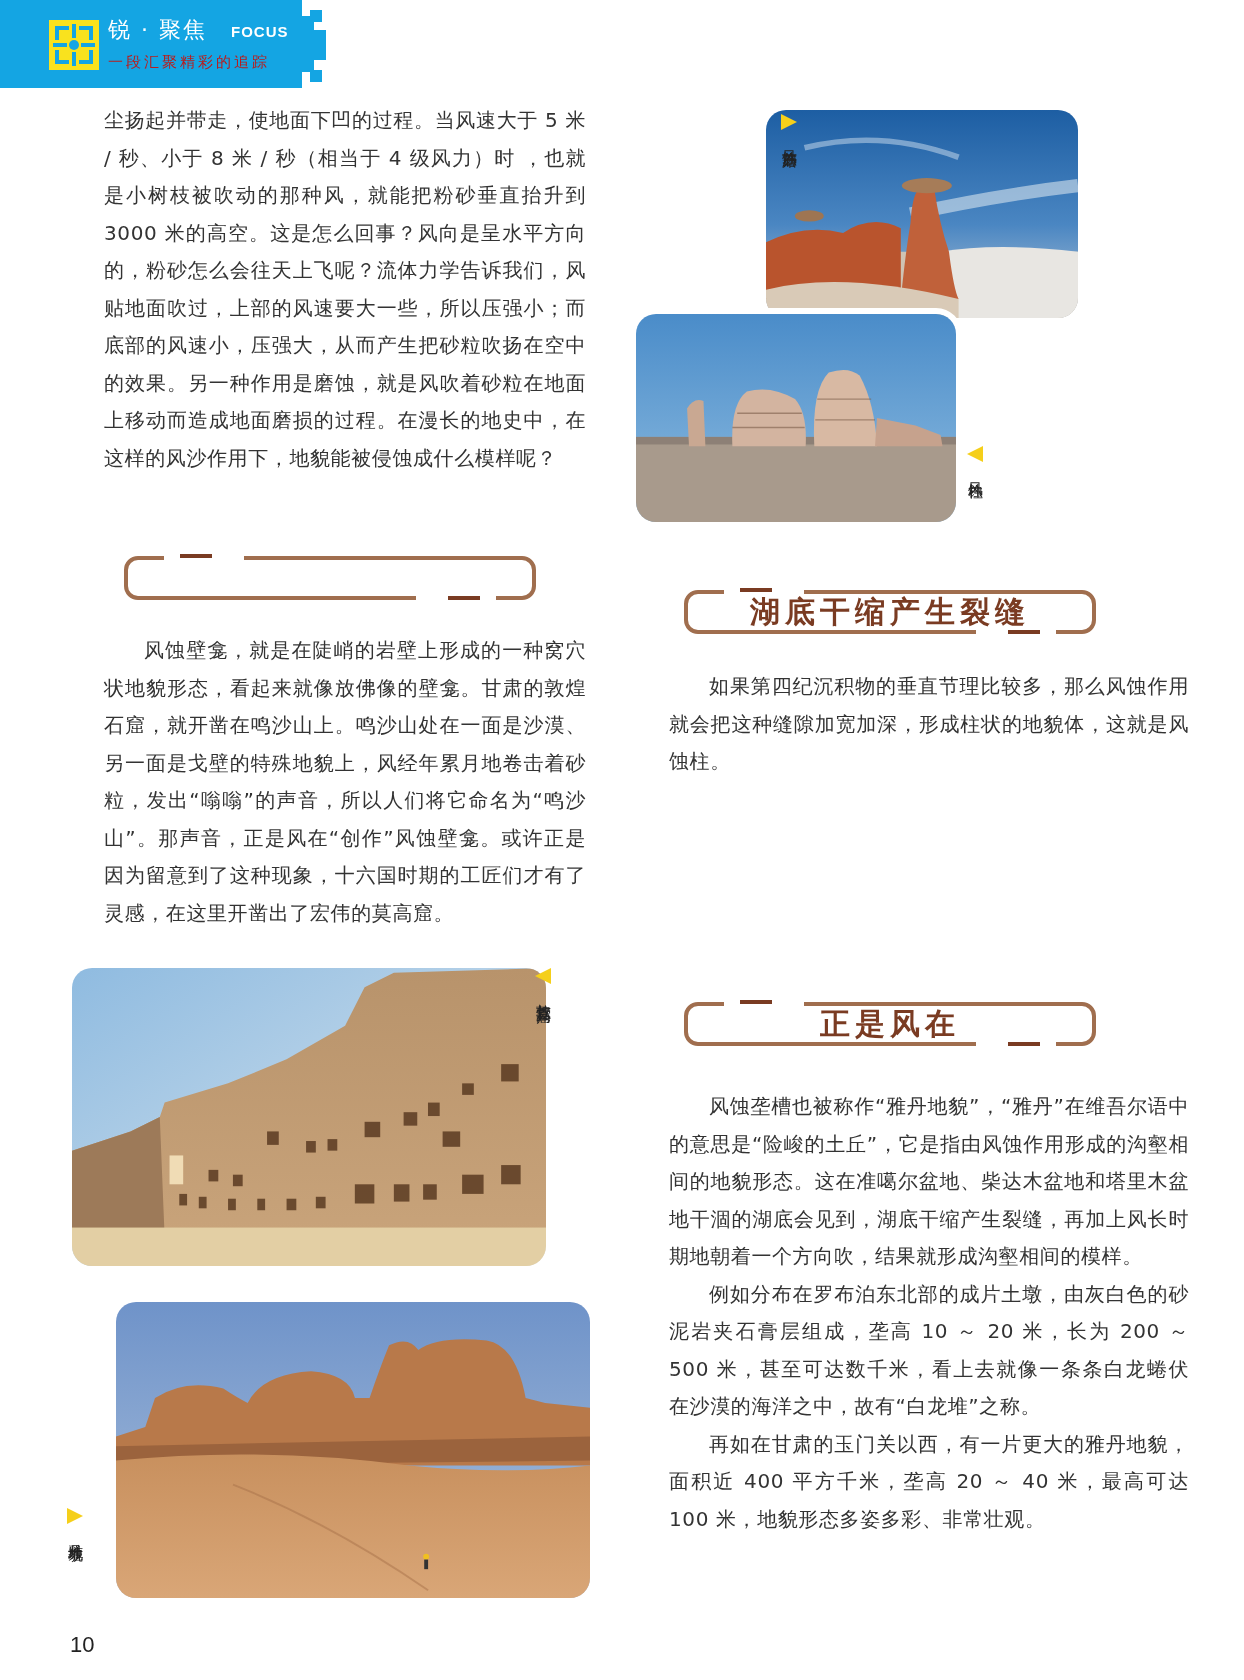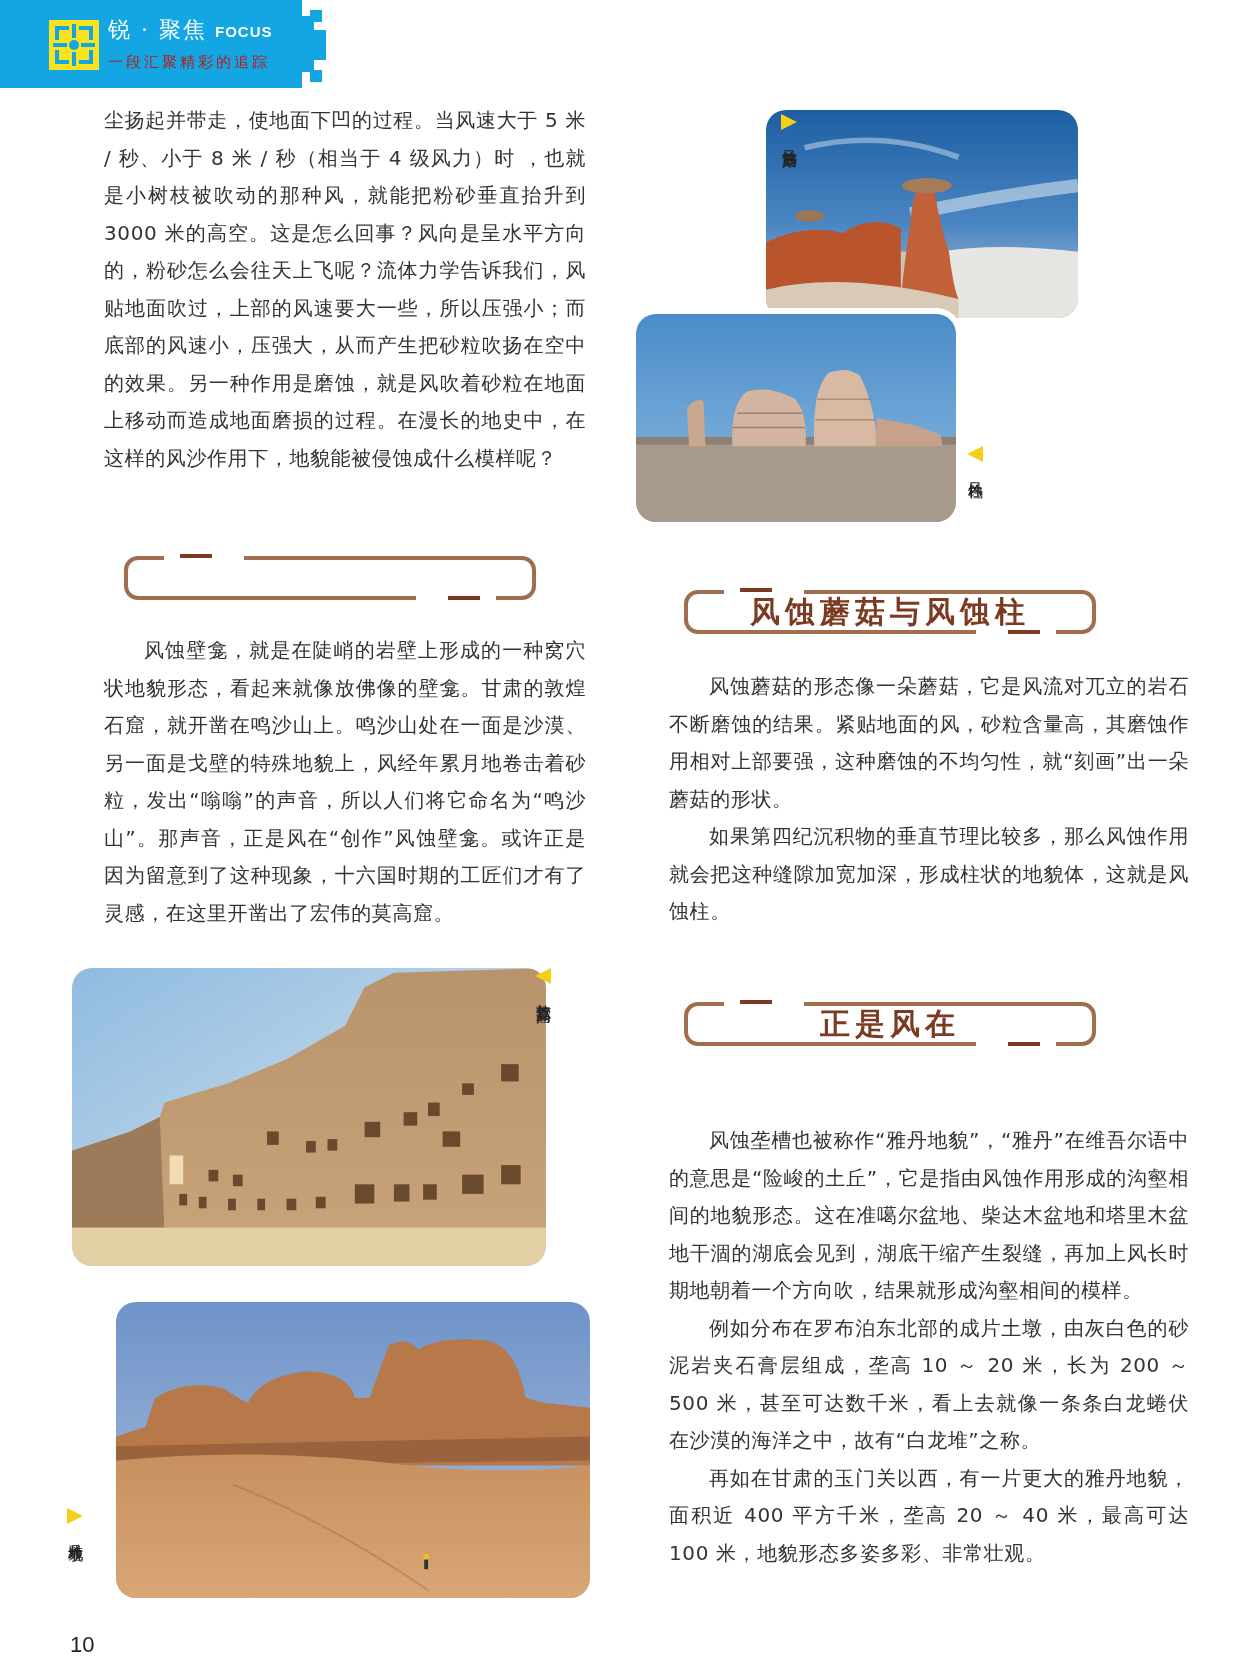--- a/index.html
+++ b/index.html
@@ -6,21 +6,21 @@
   html, body { width: 1244px; height: 1680px; background: #ffffff; overflow: hidden; }
   body { position: relative; font-family: "DejaVu Sans", "Liberation Sans", sans-serif; color: #2a2a2a; }
 
   
   .banner { position: absolute; left: 0; top: 0; width: 302px; height: 88px; background: #14a5e3; }
   .banner-ext { position: absolute; background: #14a5e3; }
   .banner-pix { position: absolute; background: #14a5e3; width: 12px; height: 12px; }
   .logo-box { position: absolute; left: 49px; top: 20px; width: 50px; height: 50px; background: #f9e21e; }
   .logo-box svg { width: 50px; height: 50px; display: block; }
   .brand-title { position: absolute; left: 108px; top: 17px; color: #fff; font-size: 22px; letter-spacing: 2px; white-space: nowrap; line-height: 26px; }
-  .brand-focus { font-size: 15px; font-weight: bold; letter-spacing: 1px; margin-left: 8px; font-family: "Liberation Sans", sans-serif; }
+  .brand-focus { font-size: 15px; font-weight: bold; letter-spacing: 1px; margin-left: 24px; font-family: "Liberation Sans", sans-serif; }
   .brand-sub { position: absolute; left: 108px; top: 52px; color: #b91c1c; font-size: 15px; letter-spacing: 3px; white-space: nowrap; line-height: 20px; }
 
   
   .para { position: absolute; font-size: 20px; line-height: 37.5px; color: #333; text-align: justify; letter-spacing: 0.6px; margin-left: 36px; }
   .para p { margin: 0; }
   .para p.indent { text-indent: 2em; }
 
   
   .sec-head { position: absolute; height: 58px; }
   .sec-frame { position: absolute; inset: 8px 0 6px 0; border: 4px solid #a06e4e; border-radius: 14px; }
@@ -141,25 +141,24 @@
 <div class="para" style="left:68px; top:632px; width:482px;">
   <p class="indent">风蚀壁龛，就是在陡峭的岩壁上形成的一种窝穴状地貌形态，看起来就像放佛像的壁龛。甘肃的敦煌石窟，就开凿在鸣沙山上。鸣沙山处在一面是沙漠、另一面是戈壁的特殊地貌上，风经年累月地卷击着砂粒，发出“嗡嗡”的声音，所以人们将它命名为“鸣沙山”。那声音，正是风在“创作”风蚀壁龛。或许正是因为留意到了这种现象，十六国时期的工匠们才有了灵感，在这里开凿出了宏伟的莫高窟。</p>
 </div>
 
 <div class="sec-head" style="left:684px; top:582px; width:412px;">
   <div class="sec-frame"></div>
   <div class="gap-top" style="left:40px; width:80px;"></div>
   <div class="dash-top" style="left:56px; width:32px; top:6px;"></div>
   <div class="gap-bot" style="right:40px; width:80px;"></div>
   <div class="dash-bot" style="right:56px; width:32px; bottom:6px;"></div>
-  <div class="sec-title">风蚀蘑菇与风蚀柱</div>
+  <div class="sec-title">湖底干缩产生裂缝</div>
 </div>
 
 <div class="para" style="left:633px; top:668px; width:520px;">
-  <p class="indent">风蚀蘑菇的形态像一朵蘑菇，它是风流对兀立的岩石不断磨蚀的结果。紧贴地面的风，砂粒含量高，其磨蚀作用相对上部要强，这种磨蚀的不均匀性，就“刻画”出一朵蘑菇的形状。</p>
   <p class="indent">如果第四纪沉积物的垂直节理比较多，那么风蚀作用就会把这种缝隙加宽加深，形成柱状的地貌体，这就是风蚀柱。</p>
 </div>
 
 <div class="photo" style="left:66px; top:962px; width:486px; height:310px;">
   <svg viewBox="0 0 486 310" preserveAspectRatio="none">
     <defs>
       <linearGradient id="skyC" x1="0" y1="0" x2="1" y2="1">
         <stop offset="0" stop-color="#8fbbe0"></stop>
         <stop offset="1" stop-color="#dfe9f0"></stop>
       </linearGradient>
@@ -206,21 +205,21 @@
 
 <div class="sec-head" style="left:684px; top:994px; width:412px;">
   <div class="sec-frame"></div>
   <div class="gap-top" style="left:40px; width:80px;"></div>
   <div class="dash-top" style="left:56px; width:32px; top:6px;"></div>
   <div class="gap-bot" style="right:40px; width:80px;"></div>
   <div class="dash-bot" style="right:56px; width:32px; bottom:6px;"></div>
   <div class="sec-title">正是风在</div>
 </div>
 
-<div class="para" style="left:633px; top:1122px; width:520px;">
+<div class="para" style="left:633px; top:1088px; width:520px;">
   <p class="indent">风蚀垄槽也被称作“雅丹地貌”，“雅丹”在维吾尔语中的意思是“险峻的土丘”，它是指由风蚀作用形成的沟壑相间的地貌形态。这在准噶尔盆地、柴达木盆地和塔里木盆地干涸的湖底会见到，湖底干缩产生裂缝，再加上风长时期地朝着一个方向吹，结果就形成沟壑相间的模样。</p>
   <p class="indent">例如分布在罗布泊东北部的成片土墩，由灰白色的砂泥岩夹石膏层组成，垄高 10 ～ 20 米，长为 200 ～ 500 米，甚至可达数千米，看上去就像一条条白龙蜷伏在沙漠的海洋之中，故有“白龙堆”之称。</p>
   <p class="indent">再如在甘肃的玉门关以西，有一片更大的雅丹地貌，面积近 400 平方千米，垄高 20 ～ 40 米，最高可达 100 米，地貌形态多姿多彩、非常壮观。</p>
 </div>
 
 <div class="photo" style="left:110px; top:1296px; width:486px; height:308px;">
   <svg viewBox="0 0 486 308" preserveAspectRatio="none">
     <defs>
       <linearGradient id="skyD" x1="0" y1="0" x2="0" y2="1">
         <stop offset="0" stop-color="#6f93c9"></stop>

